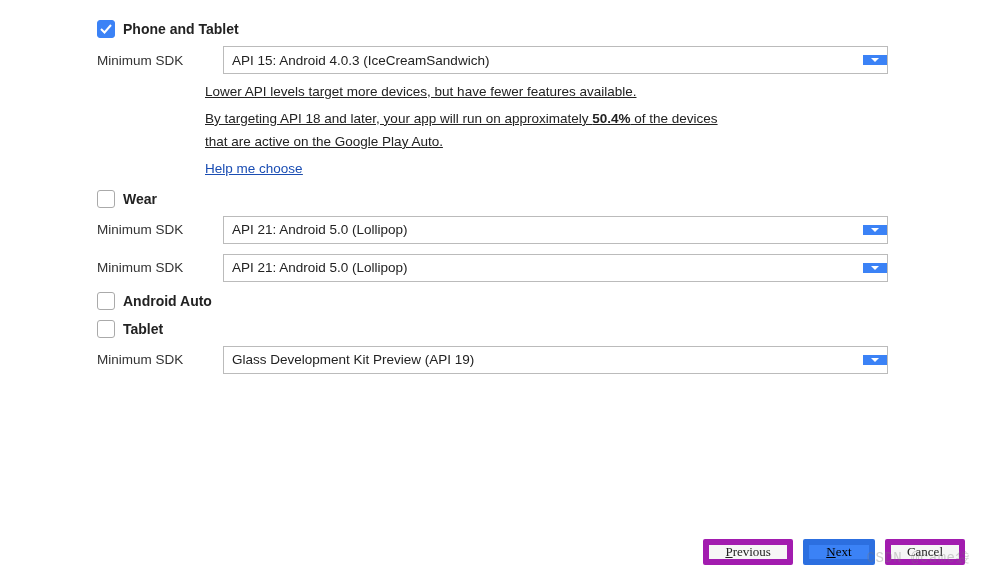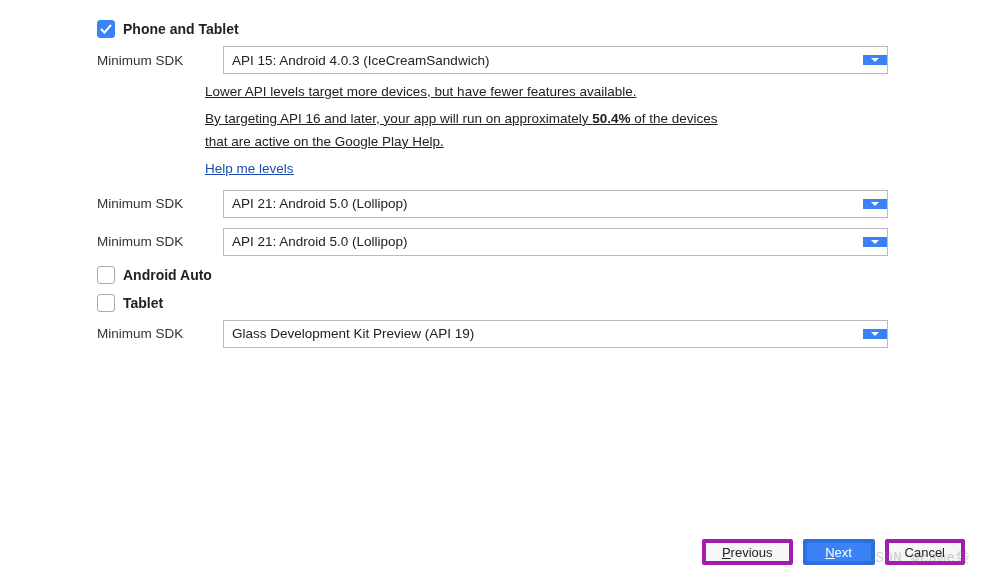--- a/index.html
+++ b/index.html
@@ -96,34 +96,35 @@
   .button-bar {
     position: absolute;
     right: 25px;
     bottom: 20px;
     display: flex;
     gap: 10px;
   }
   .btn {
     height: 26px;
     padding: 0 16px;
-    border: 4px solid #a21caf;
+    border: 6px solid #a21caf;
     background: #f6f6f6;
     font-size: 13px;
     cursor: pointer;
     display: flex;
     align-items: center;
     justify-content: center;
     border-radius: 2px;
     min-width: 72px;
+    font-family: Liberation Serif, serif;
   }
   .btn.primary {
     background: #3b82f6;
     border-color: #2c6fe0;
-    color: #ffffff;
+    color: #000000;
     font-weight: 500;
   }
   .btn .ul { text-decoration: underline; }
   .watermark {
     position: absolute;
     right: 20px;
     bottom: 18px;
     font-size: 14px;
     color: rgba(120,120,120,0.35);
     pointer-events: none;
@@ -150,28 +151,34 @@
       <div class="select-arrow">
         <svg viewBox="0 0 10 10">
             <path d="M1 3 L5 7 L9 3 Z" fill="#fff"></path>
           </svg>
       </div>
     </div>
   </div>
   <div class="hint-block">
     <p>Lower API levels target more devices, but have fewer features available.</p>
     <p>
-      <span>By targeting API 16 and later, your app will run on approximately </span><b>50.4%</b><span> of the devices</span>
+      <span>By targeting API 18 and later, your app will run on approximately </span><b>50.4%</b><span> of the devices</span>
     </p>
-    <p style="margin-top:-4px;">that are active on the Google Play Help.</p>
-    <span class="help-link">Help me levels</span>
-  </div>
-</div>
-
-<div class="section">
+    <p style="margin-top:-4px;">that are active on the Google Play Auto.</p>
+    <span class="help-link">Help me choose</span>
+  </div>
+</div>
+
+<div class="section">
+  <div class="check-row">
+    <div class="checkbox">
+      
+    </div>
+    <span class="check-label">Wear</span>
+  </div>
   <div class="sdk-row">
     <span class="sdk-label">Minimum SDK</span>
     <div class="select">
       <div class="select-value">API 21: Android 5.0 (Lollipop)</div>
       <div class="select-arrow">
         <svg viewBox="0 0 10 10">
             <path d="M1 3 L5 7 L9 3 Z" fill="#fff"></path>
           </svg>
       </div>
     </div>

